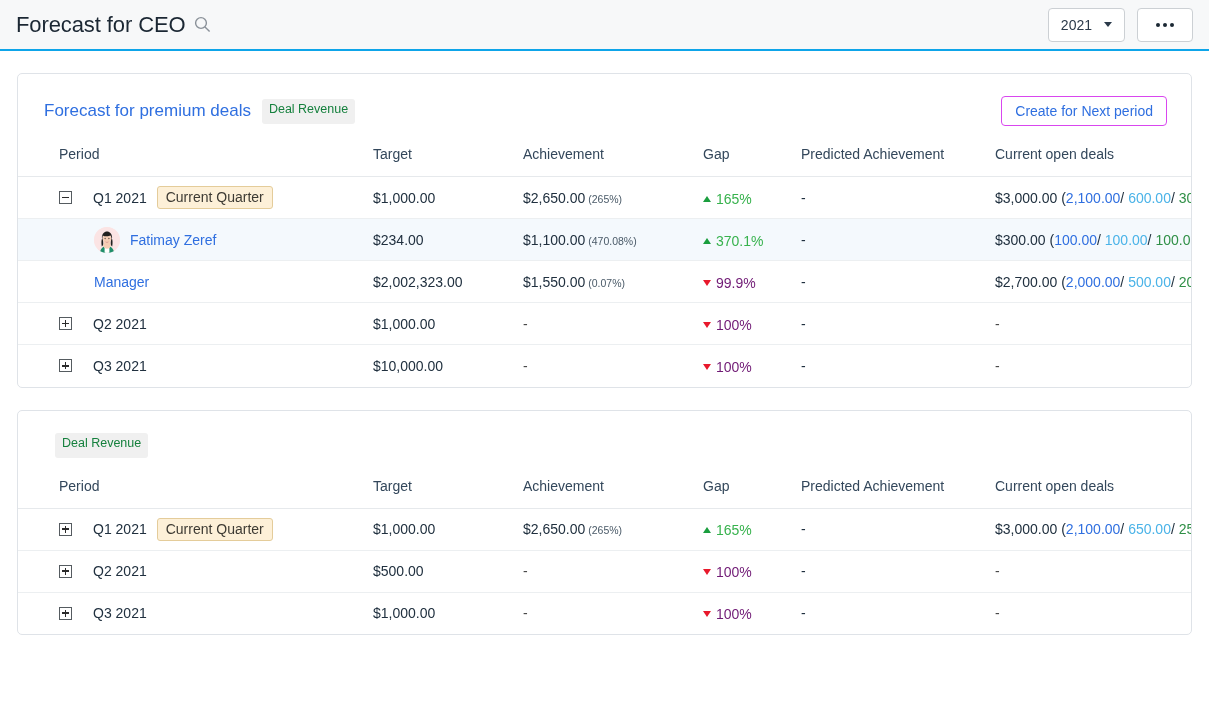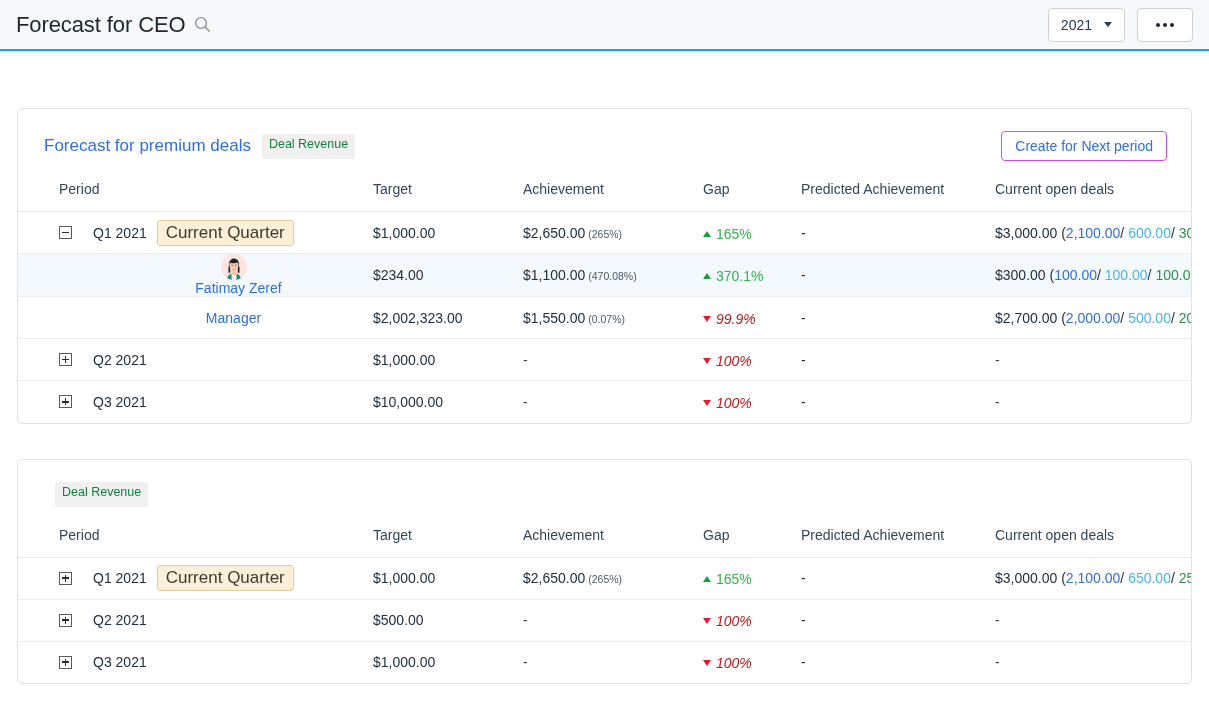--- a/index.html
+++ b/index.html
@@ -96,21 +96,20 @@
   
   .content {
     padding: 22px 17px 0 17px;
   }
   .card {
     border: 1px solid #dfe3e8;
     border-radius: 5px;
     background: #ffffff;
     margin-bottom: 22px;
     overflow: hidden;
-    margin-top: 35px;
   }
   .card-head {
     display: flex;
     align-items: center;
     padding: 22px 24px 20px 26px;
   }
   .card-title {
     font-size: 17px;
     color: #2f6fe0;
     font-weight: 400;
@@ -204,26 +203,26 @@
   }
 
   .period-cell { display: flex; align-items: center; }
   .period-label { margin-left: 21px; color: #20303f; }
   .badge-quarter {
     margin-left: 10px;
     background: #fdf0d8;
     border: 1px solid #e4cc9a;
     border-radius: 3px;
     color: #3d3a33;
-    font-size: 17px;
+    font-size: 14px;
     padding: 3px 8px 4px 8px;
     line-height: 1;
   }
 
-  .sub-cell { display: flex; align-items: center; flex-direction: column; }
+  .sub-cell { display: flex; align-items: center; }
   .person-link, .role-link {
     color: #2f6fe0;
     cursor: pointer;
     font-size: 14px;
   }
   .person-link { margin-left: 10px; }
 
   .avatar {
     width: 26px; height: 26px;
     border-radius: 50%;
@@ -243,21 +242,21 @@
     border-right: 4.5px solid transparent;
     border-bottom: 6px solid #1a9e3e;
   }
   .gap .tri-down {
     width: 0; height: 0;
     border-left: 4.5px solid transparent;
     border-right: 4.5px solid transparent;
     border-top: 6px solid #e8192c;
   }
   .gap-up   { color: #37b24d; }
-  .gap-down { color: #b91c1c; font-style: italic; }
+  .gap-down { color: #701a75; }
 
   .od-blue  { color: #2f6fe0; }
   .od-cyan  { color: #4ab3e8; }
   .od-green { color: #2f8f46; }
 
   tr.highlight td { background: #f4f9fd; }
 </style>
 </head>
 <body>
 

